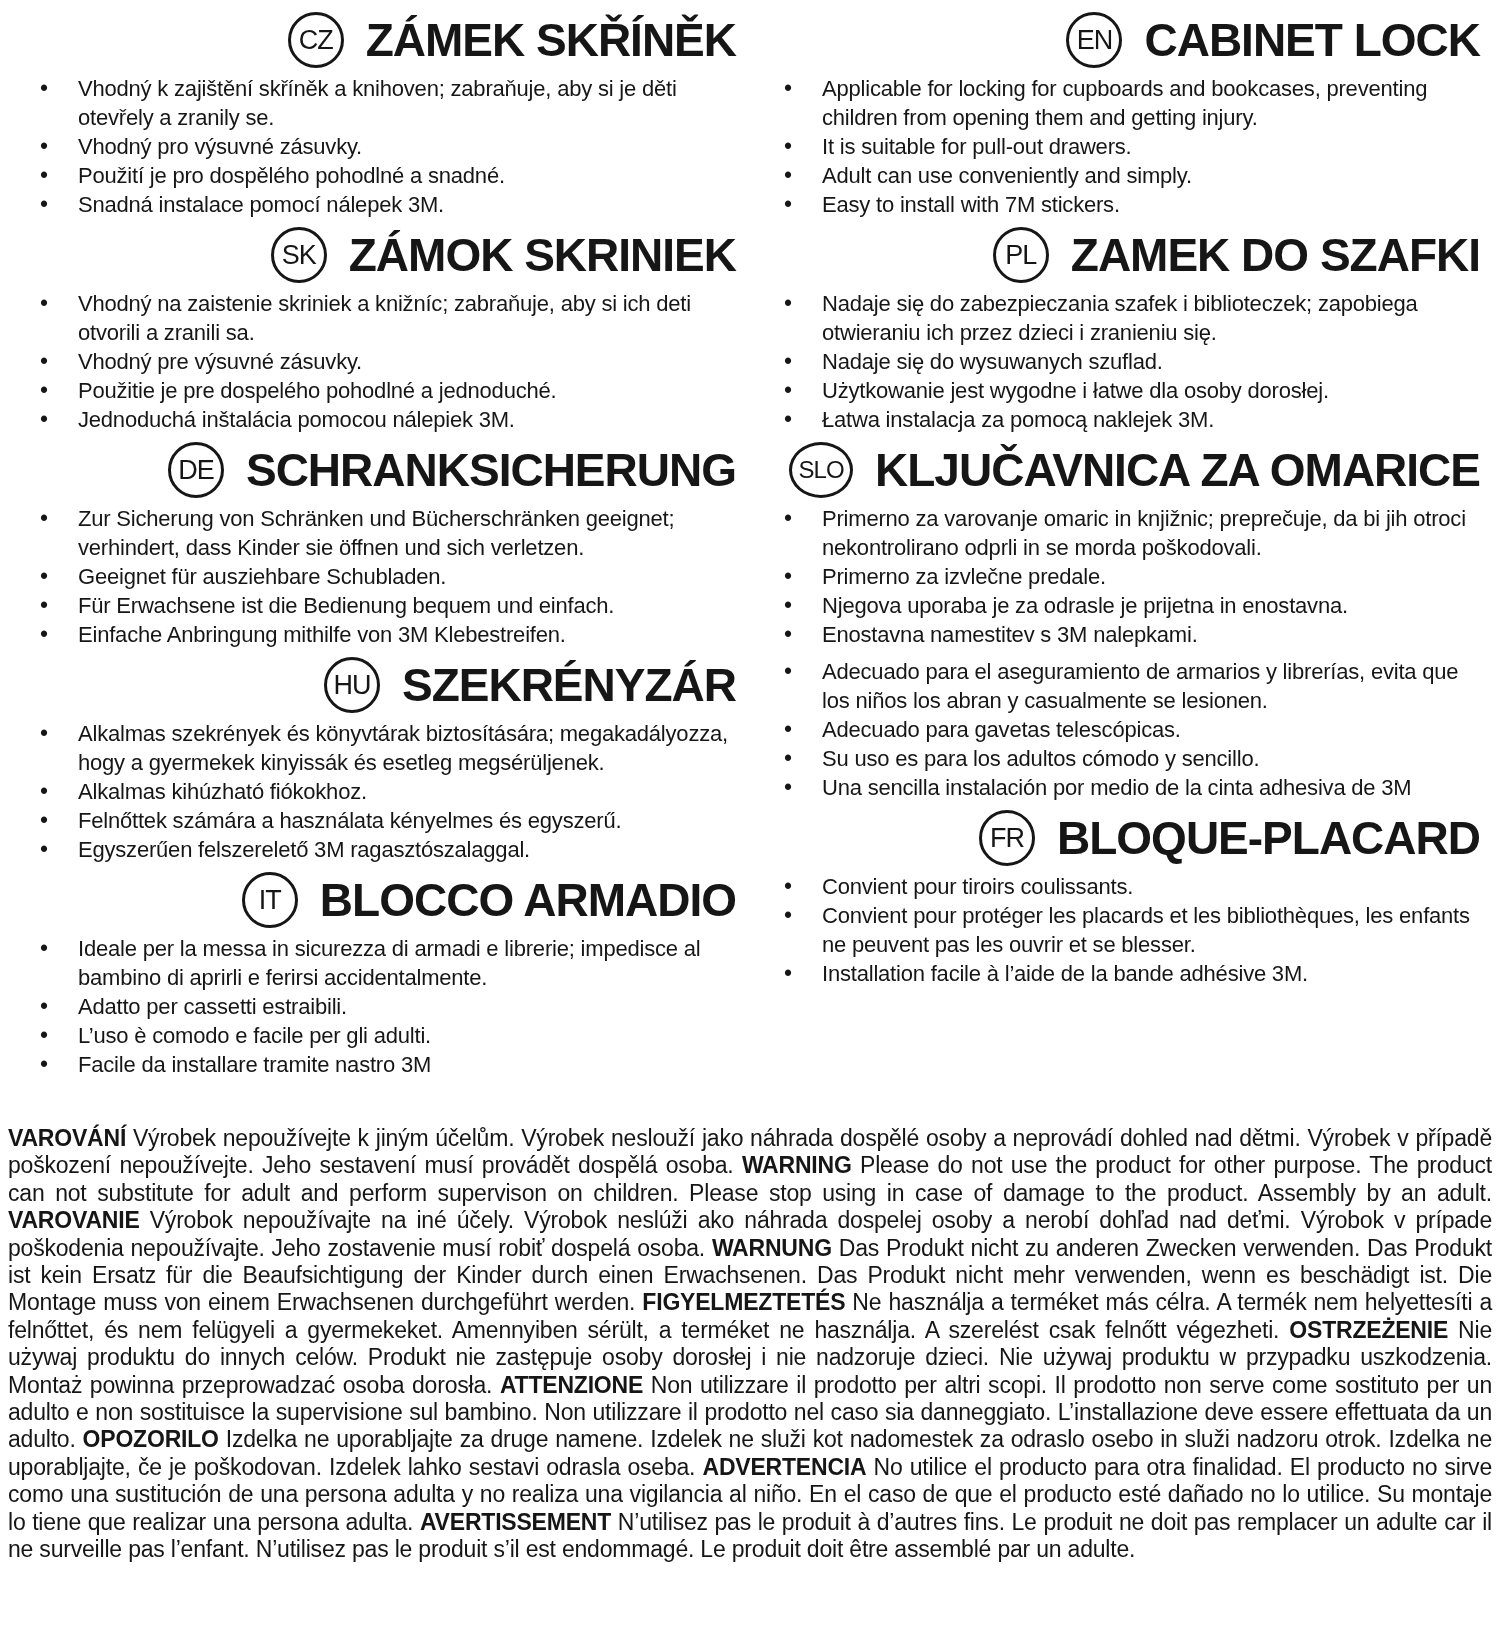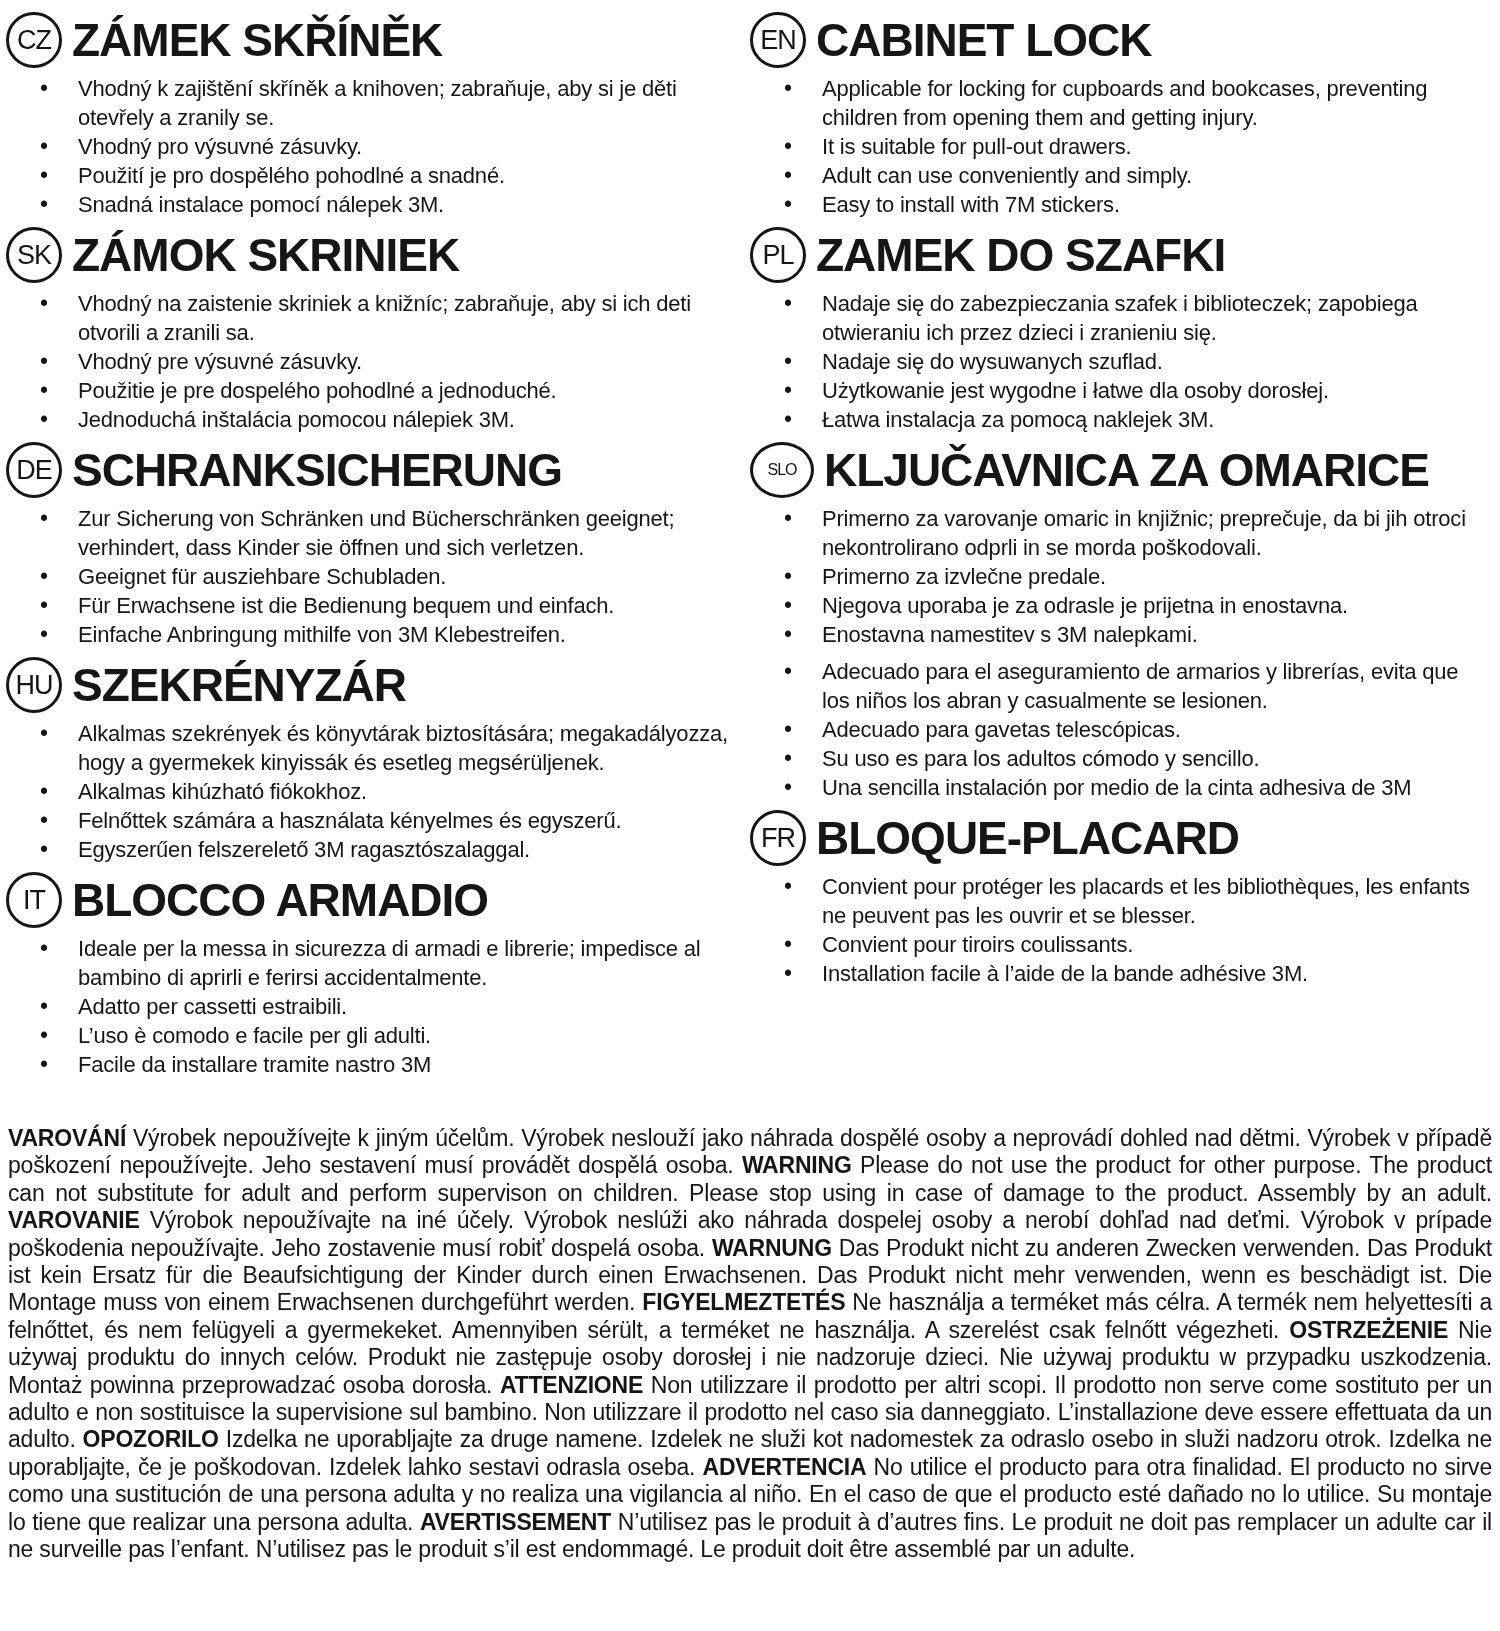--- a/index.html
+++ b/index.html
@@ -20,39 +20,40 @@
     width: 100%;
   }
   .column {
     width: 50%;
     padding-right: 14px;
   }
   .lang-section { margin: 0 0 2px 0; }
   .section-header {
     display: flex;
     align-items: center;
-    gap: 10px;
+    gap: 22px;
     margin: 4px 0 6px 0;
+    justify-content: flex-end;
   }
   .lang-badge {
     flex: 0 0 auto;
     width: 56px;
     height: 56px;
     border: 3px solid #161616;
     border-radius: 50%;
     display: inline-flex;
     align-items: center;
     justify-content: center;
     font-size: 27px;
     letter-spacing: -1px;
     font-weight: 400;
   }
   .lang-badge.wide {
     width: 64px;
-    font-size: 16px;
+    font-size: 24px;
   }
   .section-title {
     margin: 0;
     font-size: 46px;
     font-weight: 700;
     letter-spacing: -1px;
     white-space: nowrap;
   }
   .bullet-list {
     list-style: none;
@@ -195,21 +196,21 @@
             <li class="bullet-item">Su uso es para los adultos cómodo y sencillo.</li>
             <li class="bullet-item">Una sencilla instalación por medio de la cinta adhesiva de 3M</li>
           </ul>
         </section>
         <section class="lang-section">
           <div class="section-header">
             <span class="lang-badge">FR</span>
             <h2 class="section-title">BLOQUE-PLACARD</h2>
           </div>
           <ul class="bullet-list">
+            <li class="bullet-item">Convient pour tiroirs coulissants.</li>
             <li class="bullet-item">Convient pour protéger les placards et les bibliothèques, les enfants ne peuvent pas les ouvrir et se blesser.</li>
-            <li class="bullet-item">Convient pour tiroirs coulissants.</li>
             <li class="bullet-item">Installation facile à l’aide de la bande adhésive 3M.</li>
           </ul>
         </section>
       </div>
   </div>
   <p class="warning" id="warning"><b>VAROVÁNÍ</b><span> Výrobek nepoužívejte k jiným účelům. Výrobek neslouží jako náhrada dospělé osoby a neprovádí dohled nad dětmi. Výrobek v případě poškození nepoužívejte. Jeho sestavení musí provádět dospělá osoba. </span><b>WARNING</b><span> Please do not use the product for other purpose. The product can not substitute for adult and perform supervison on children. Please stop using in case of damage to the product. Assembly by an adult. </span><b>VAROVANIE</b><span> Výrobok nepoužívajte na iné účely. Výrobok neslúži ako náhrada dospelej osoby a nerobí dohľad nad deťmi. Výrobok v prípade poškodenia nepoužívajte. Jeho zostavenie musí robiť dospelá osoba. </span><b>WARNUNG</b><span> Das Produkt nicht zu anderen Zwecken verwenden. Das Produkt ist kein Ersatz für die Beaufsichtigung der Kinder durch einen Erwachsenen. Das Produkt nicht mehr verwenden, wenn es beschädigt ist. Die Montage muss von einem Erwachsenen durchgeführt werden. </span><b>FIGYELMEZTETÉS</b><span> Ne használja a terméket más célra. A termék nem helyettesíti a felnőttet, és nem felügyeli a gyermekeket. Amennyiben sérült, a terméket ne használja. A szerelést csak felnőtt végezheti. </span><b>OSTRZEŻENIE</b><span> Nie używaj produktu do innych celów. Produkt nie zastępuje osoby dorosłej i nie nadzoruje dzieci. Nie używaj produktu w przypadku uszkodzenia. Montaż powinna przeprowadzać osoba dorosła. </span><b>ATTENZIONE</b><span> Non utilizzare il prodotto per altri scopi. Il prodotto non serve come sostituto per un adulto e non sostituisce la supervisione sul bambino. Non utilizzare il prodotto nel caso sia danneggiato. L’installazione deve essere effettuata da un adulto. </span><b>OPOZORILO</b><span> Izdelka ne uporabljajte za druge namene. Izdelek ne služi kot nadomestek za odraslo osebo in služi nadzoru otrok. Izdelka ne uporabljajte, če je poškodovan. Izdelek lahko sestavi odrasla oseba. </span><b>ADVERTENCIA</b><span> No utilice el producto para otra finalidad. El producto no sirve como una sustitución de una persona adulta y no realiza una vigilancia al niño. En el caso de que el producto esté dañado no lo utilice. Su montaje lo tiene que realizar una persona adulta. </span><b>AVERTISSEMENT</b><span> N’utilisez pas le produit à d’autres fins. Le produit ne doit pas remplacer un adulte car il ne surveille pas l’enfant. N’utilisez pas le produit s’il est endommagé. Le produit doit être assemblé par un adulte.</span></p>
 </div>
 
 </body></html>

